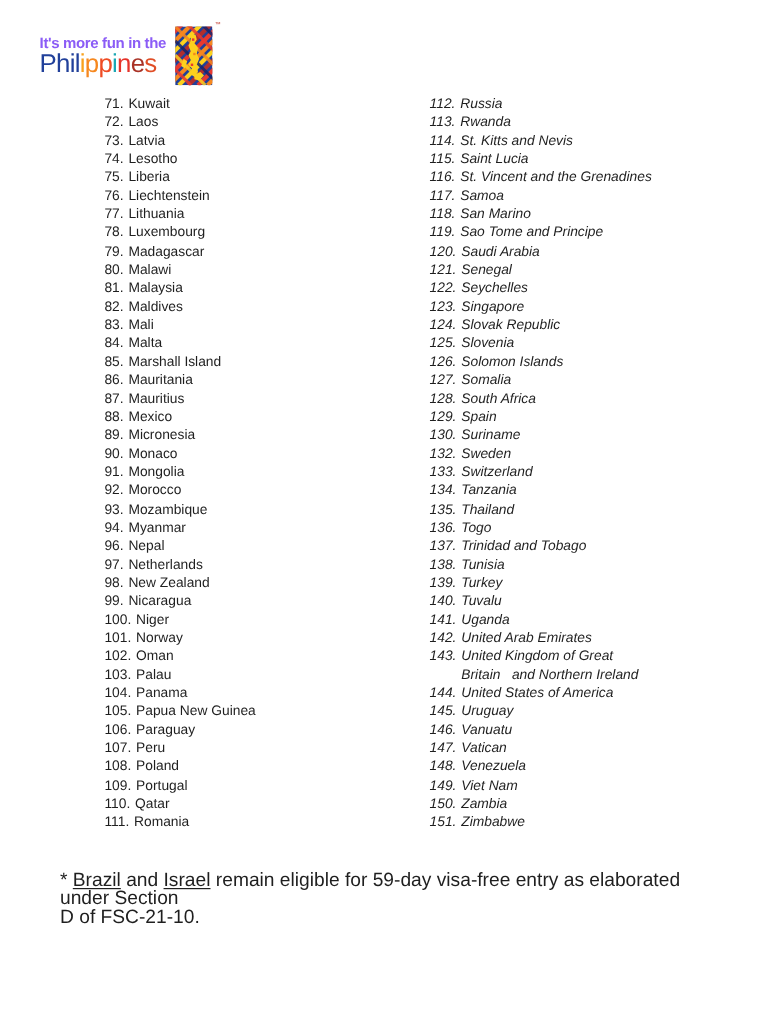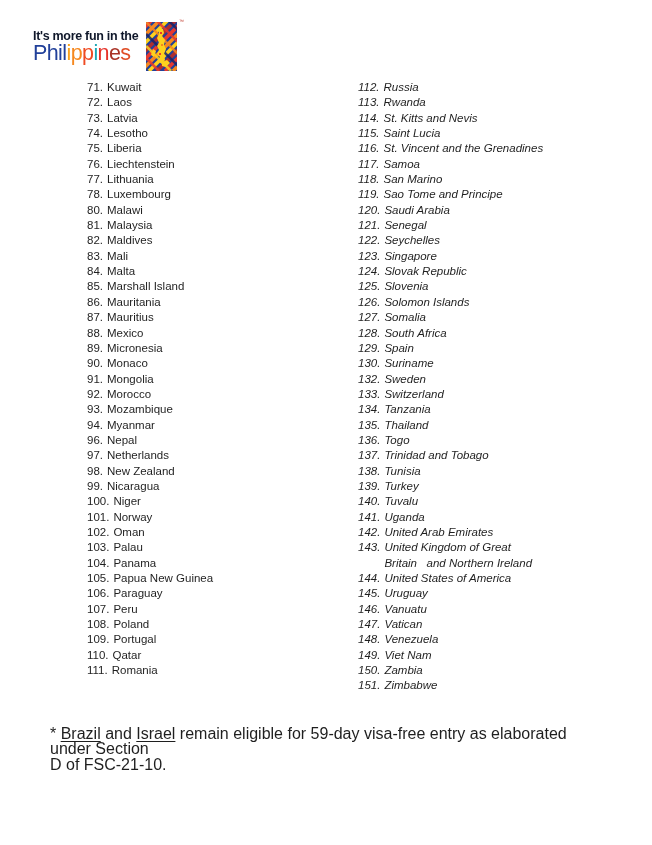--- a/index.html
+++ b/index.html
@@ -34,21 +34,21 @@
     font-size:16px; line-height:15.3px; white-space:pre-wrap;
   }
   .fn-u { text-decoration:underline; text-underline-offset:2px; }
 </style>
 </head>
 <body>
 
 <div class="page">
 
   <div class="logo">
-    <div class="tagline" style="color: #0f172a;">It's more fun in the</div>
+    <div class="tagline" style="color: #8b5cf6;">It's more fun in the</div>
     <div class="wordmark"><span style="color: rgb(33, 64, 154);">P</span><span style="color: rgb(33, 64, 154);">h</span><span style="color: rgb(33, 64, 154);">i</span><span style="color: rgb(33, 64, 154);">l</span><span style="color: rgb(249, 161, 27);">i</span><span style="color: rgb(246, 136, 31);">p</span><span style="color: rgb(239, 75, 35);">p</span><span style="color: rgb(27, 167, 180);">i</span><span style="color: rgb(230, 51, 42);">n</span><span style="color: rgb(169, 50, 38);">e</span><span style="color: rgb(224, 78, 39);">s</span></div>
   </div>
 
   <svg class="mosaic" width="31" height="49" viewBox="0 0 31 49">
     <defs>
         <clipPath id="mclip">
           <rect width="31" height="49"></rect>
         </clipPath>
       </defs>
     <g clip-path="url(#mclip)">
@@ -110,20 +110,24 @@
       </div>
       <div class="row">
         <span class="num">77.</span>
         <span class="nm">Lithuania</span>
       </div>
       <div class="row">
         <span class="num">78.</span>
         <span class="nm">Luxembourg</span>
       </div>
       <div class="row">
+        <span class="num">79.</span>
+        <span class="nm">Madagascar</span>
+      </div>
+      <div class="row">
         <span class="num">80.</span>
         <span class="nm">Malawi</span>
       </div>
       <div class="row">
         <span class="num">81.</span>
         <span class="nm">Malaysia</span>
       </div>
       <div class="row">
         <span class="num">82.</span>
         <span class="nm">Maldives</span>

